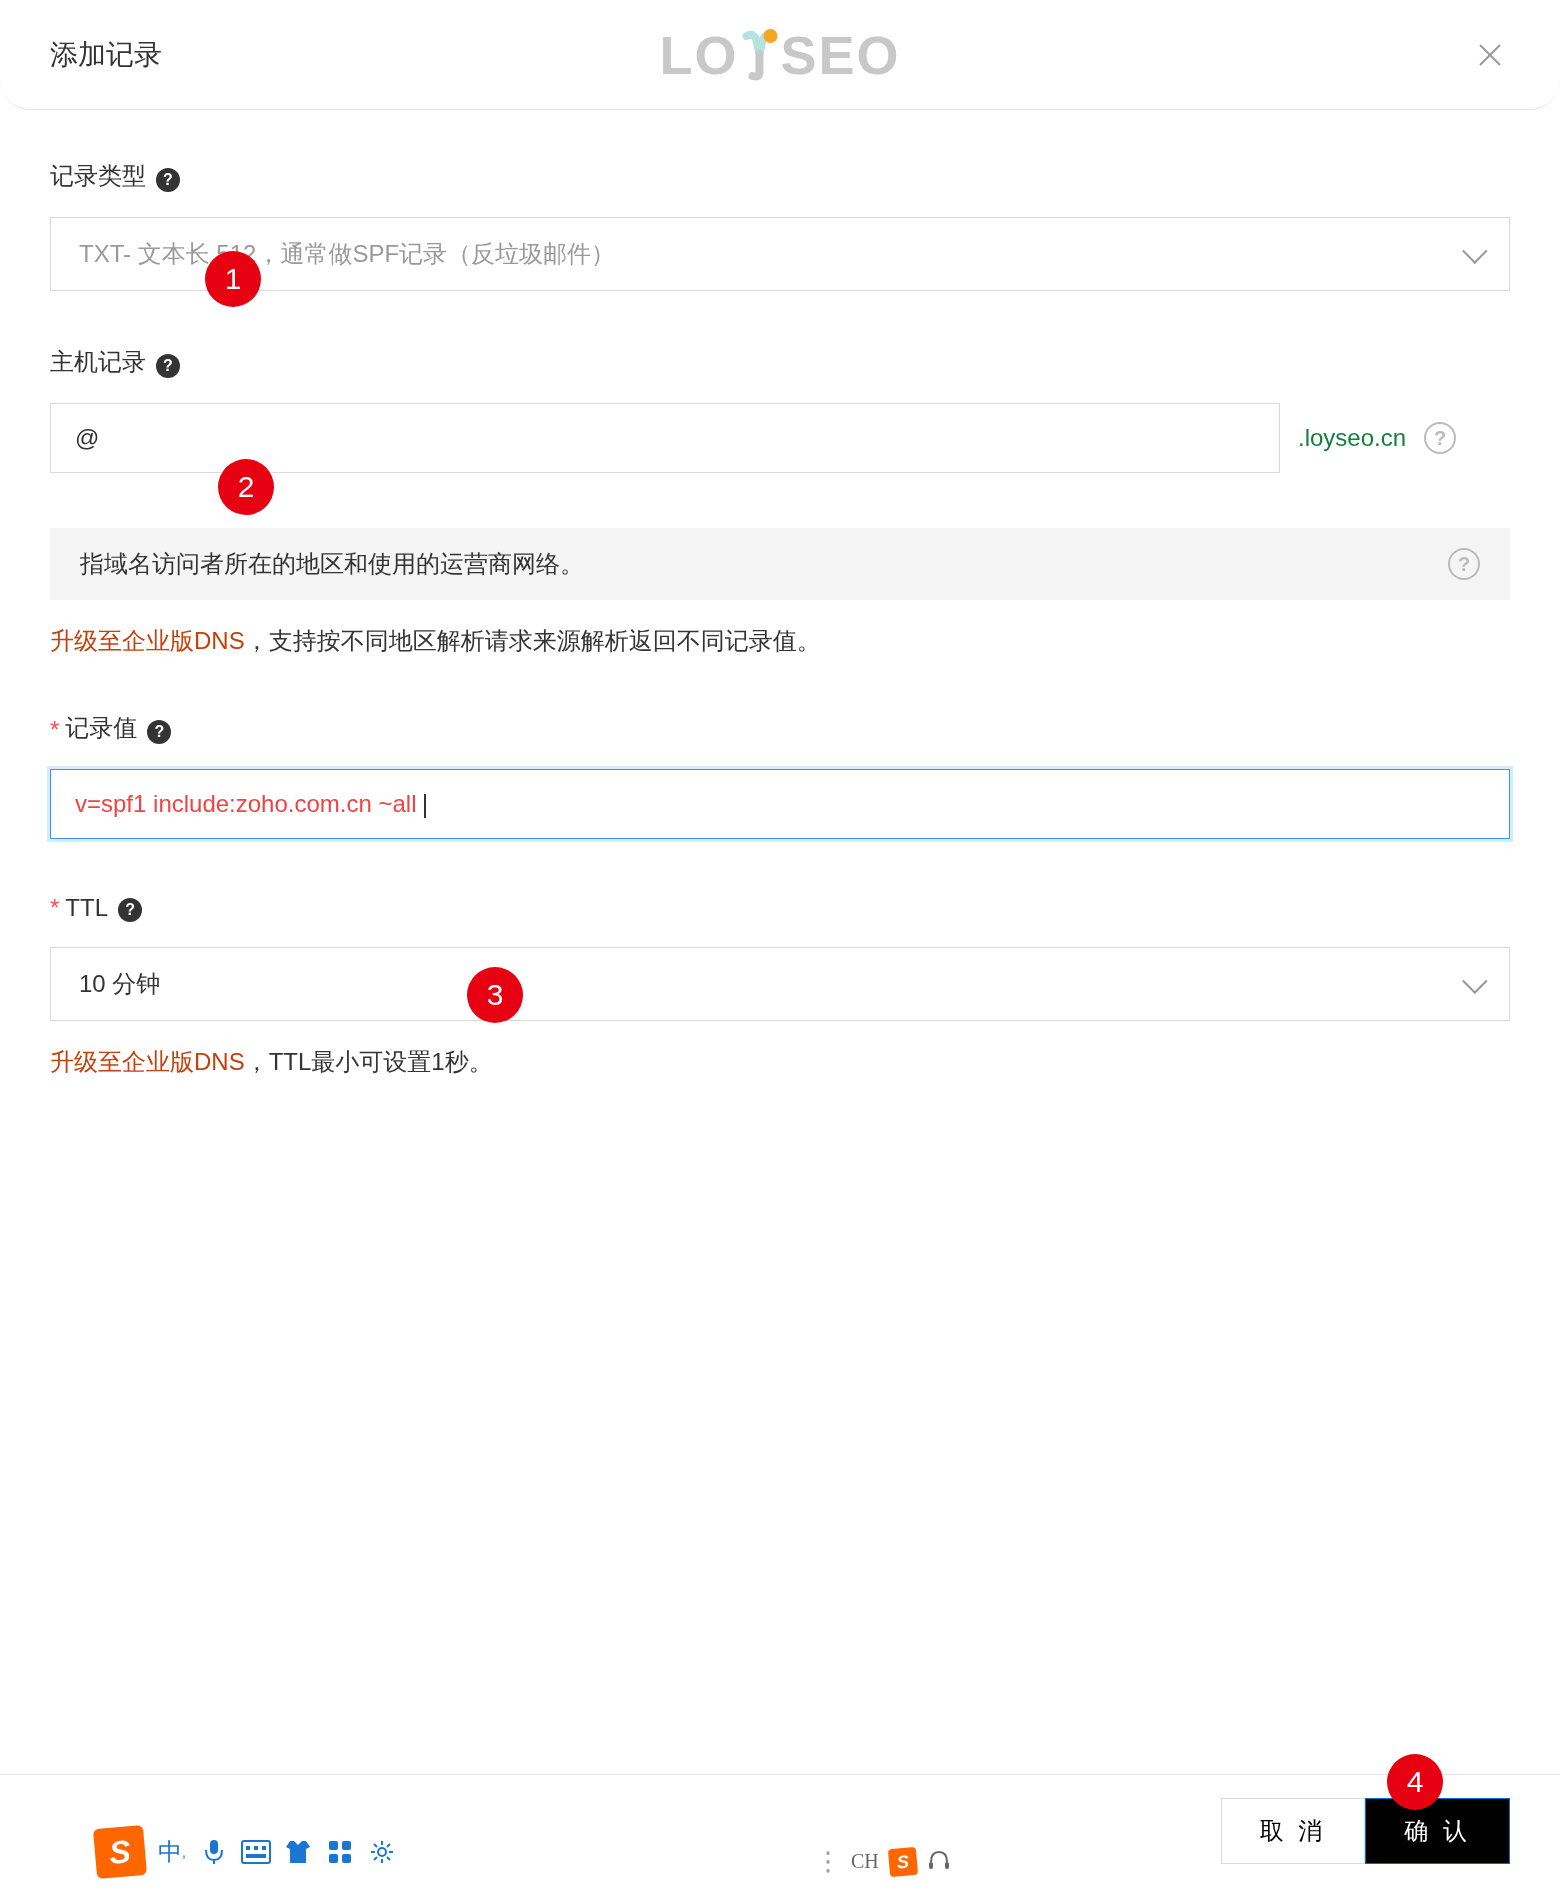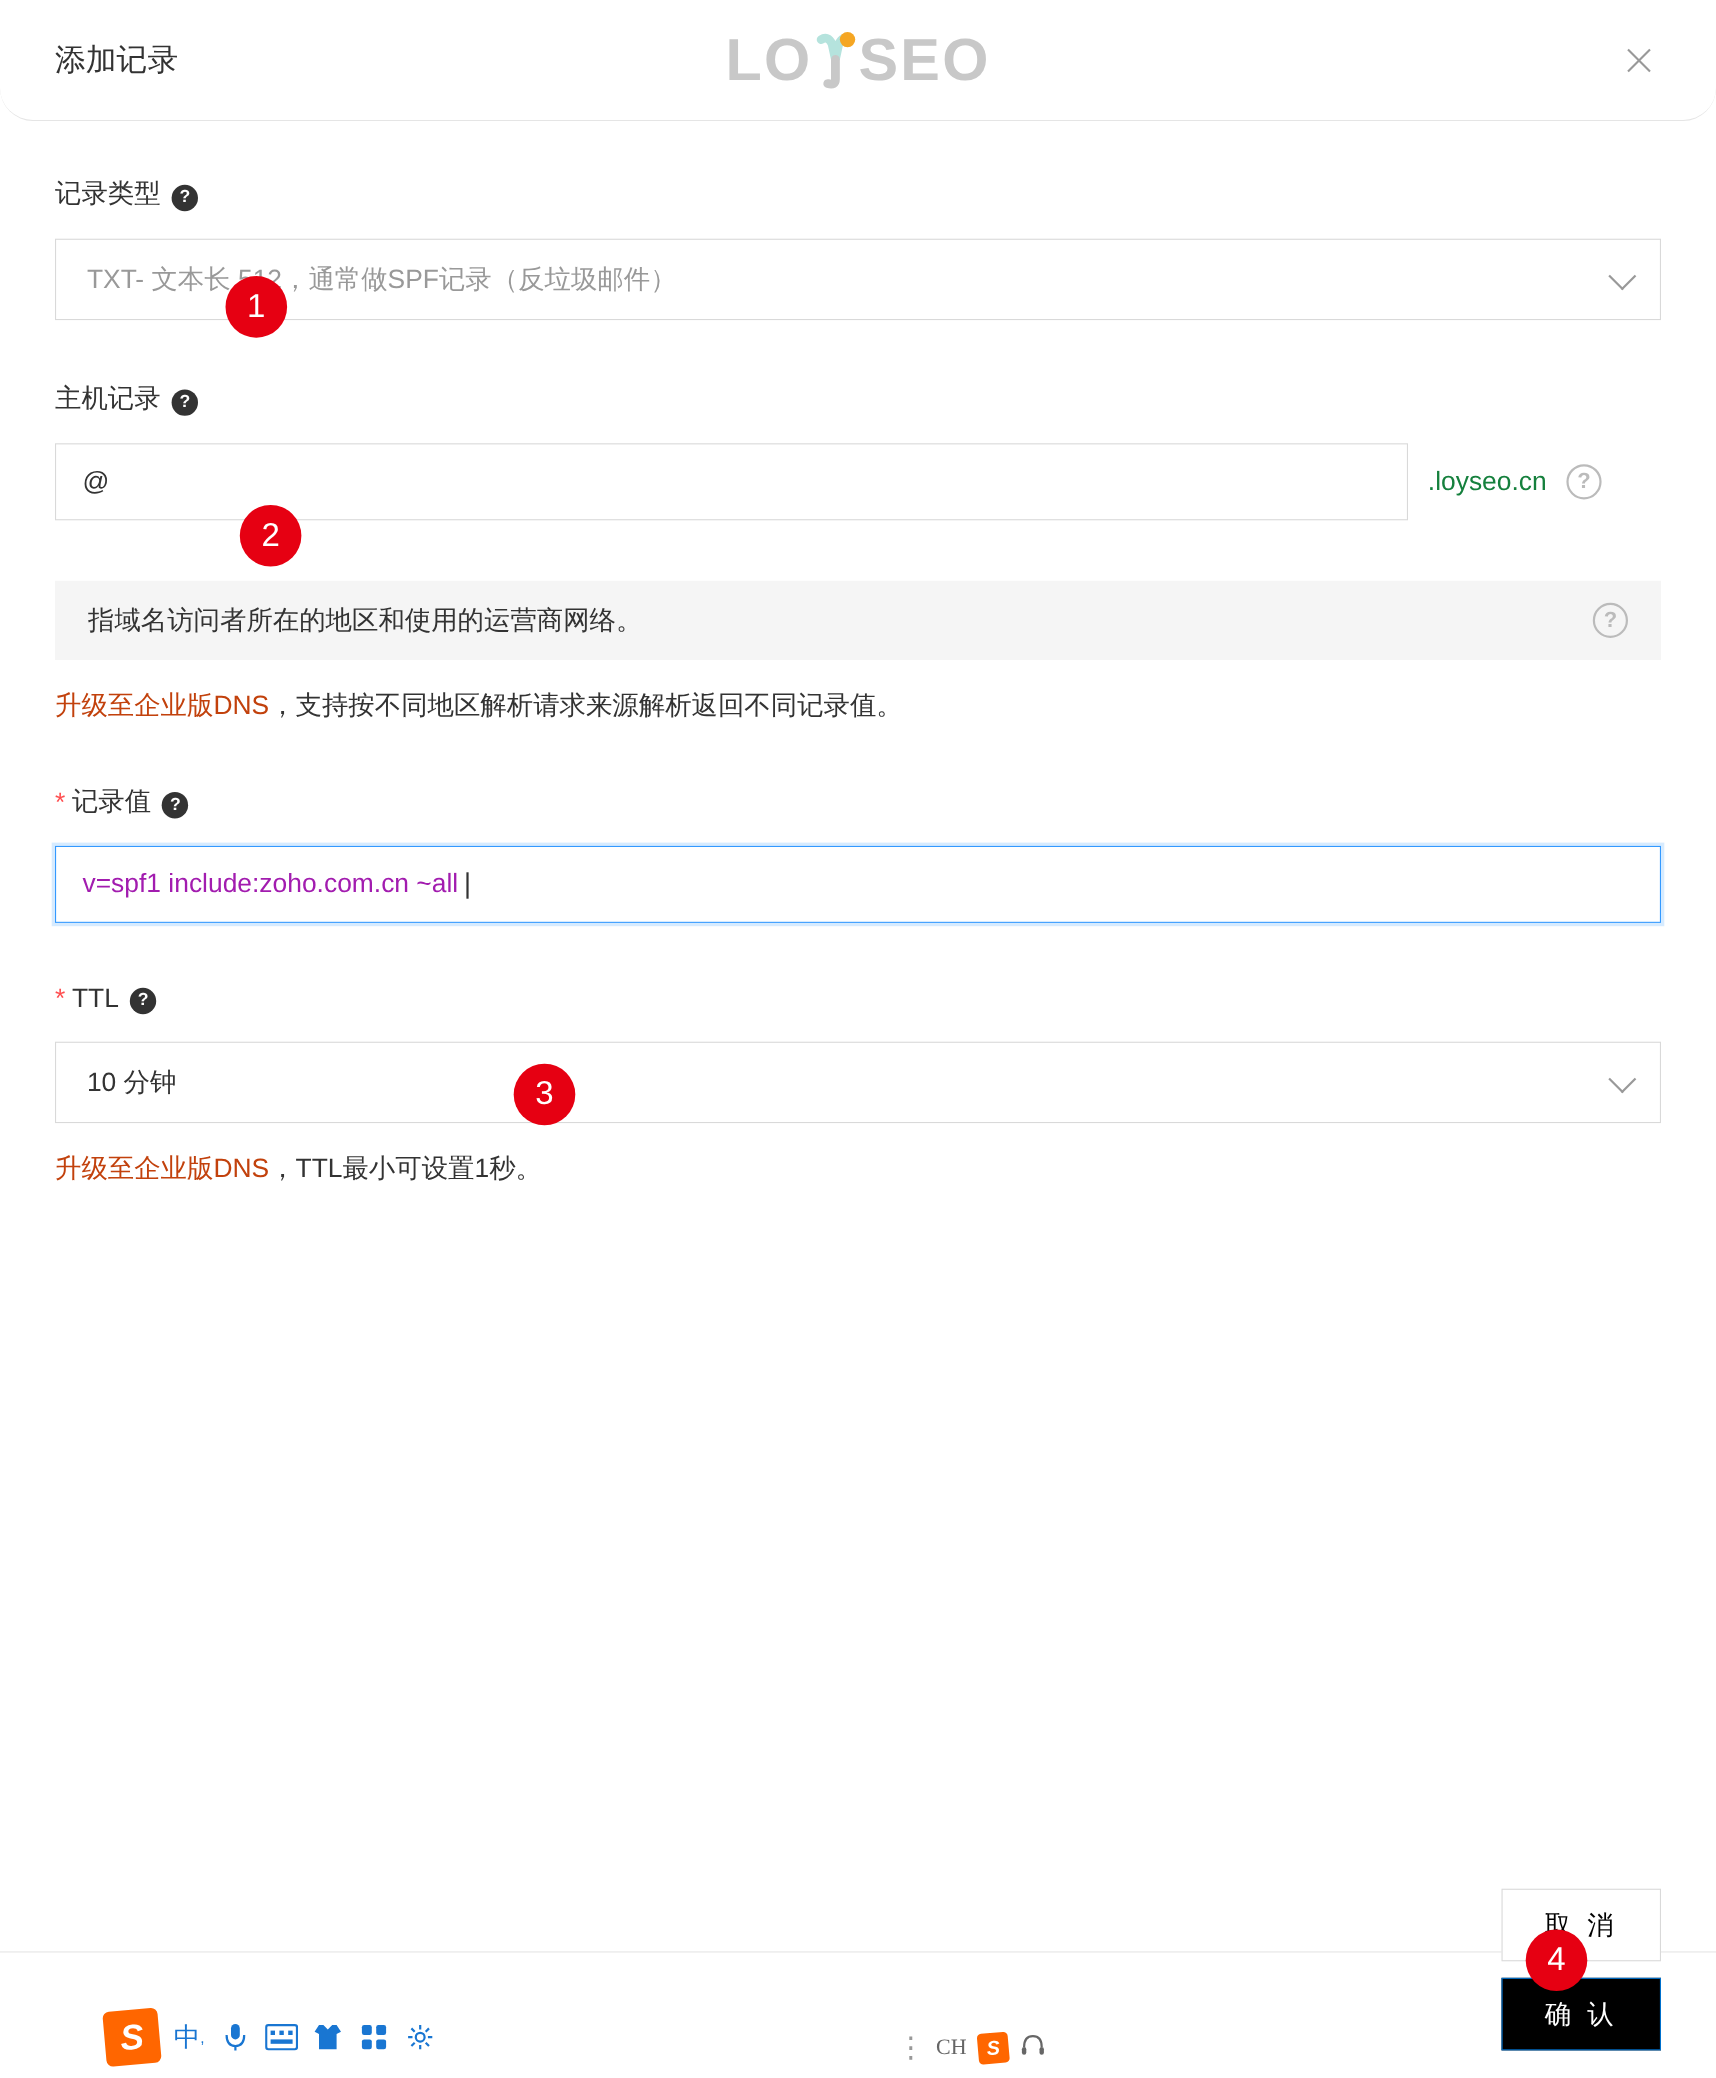--- a/index.html
+++ b/index.html
@@ -131,21 +131,21 @@
       font-size: 24px;
       color: #333;
       background: #fff;
       outline: none;
     }
     .text-input-full {
       width: 100%;
       border: 1px solid #3399ff;
       padding: 20px 24px;
       font-size: 24px;
-      color: #a21caf;
+      color: #ef4444;
       background: #fff;
       outline: none;
       box-shadow: 0 0 0 3px rgba(51,153,255,0.2);
     }
     .domain-suffix {
       font-size: 24px;
       color: #15803d;
     }
     .info-box {
       background: #f5f5f5;
@@ -191,23 +191,21 @@
       right: 0;
       border-top: 1px solid #e5e5e5;
       padding: 25px 50px;
       display: flex;
       justify-content: space-between;
       align-items: flex-end;
       height: 115px;
     }
     .footer-buttons {
       display: flex;
-      gap: 15px;
       margin-left: auto;
-      flex-direction: column;
     }
     .btn {
       padding: 16px 38px;
       font-size: 24px;
       border: 1px solid #d9d9d9;
       background: #fff;
       cursor: pointer;
       letter-spacing: 4px;
     }
     .btn-primary {

